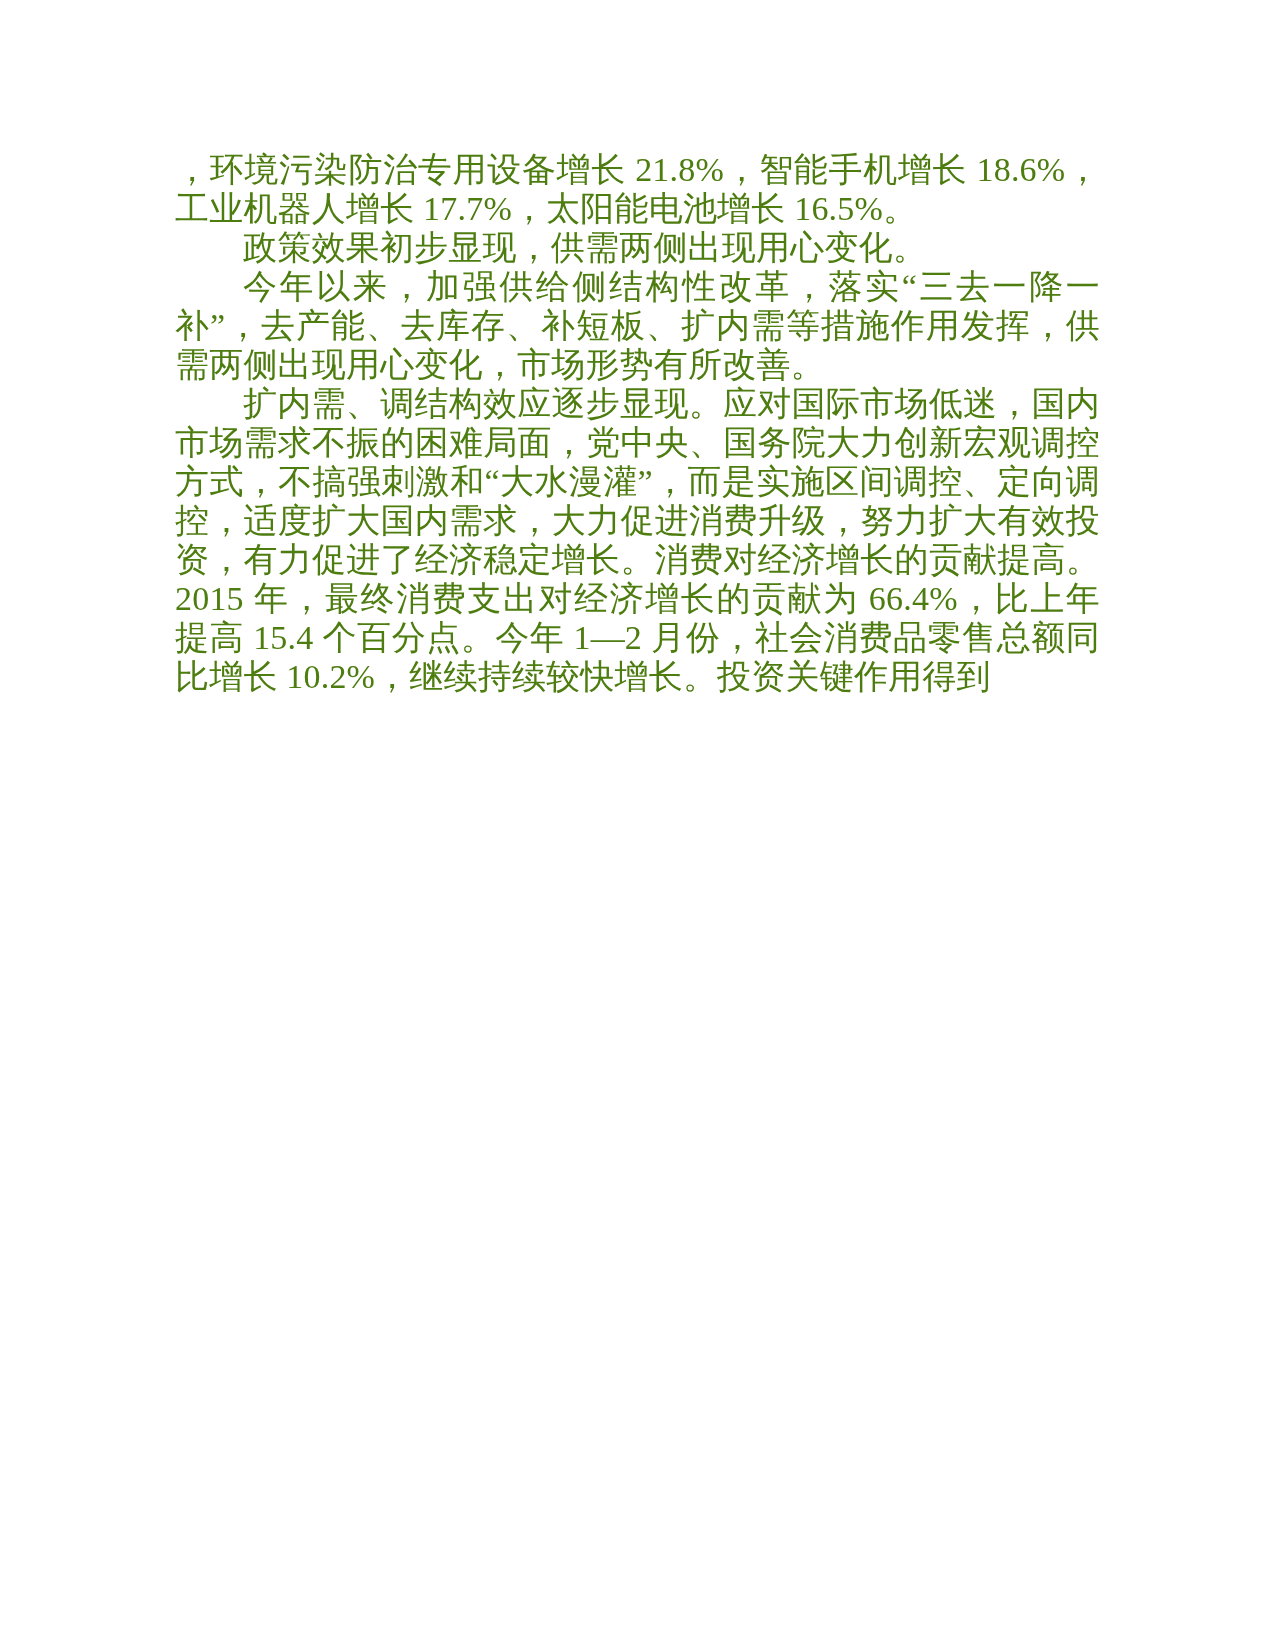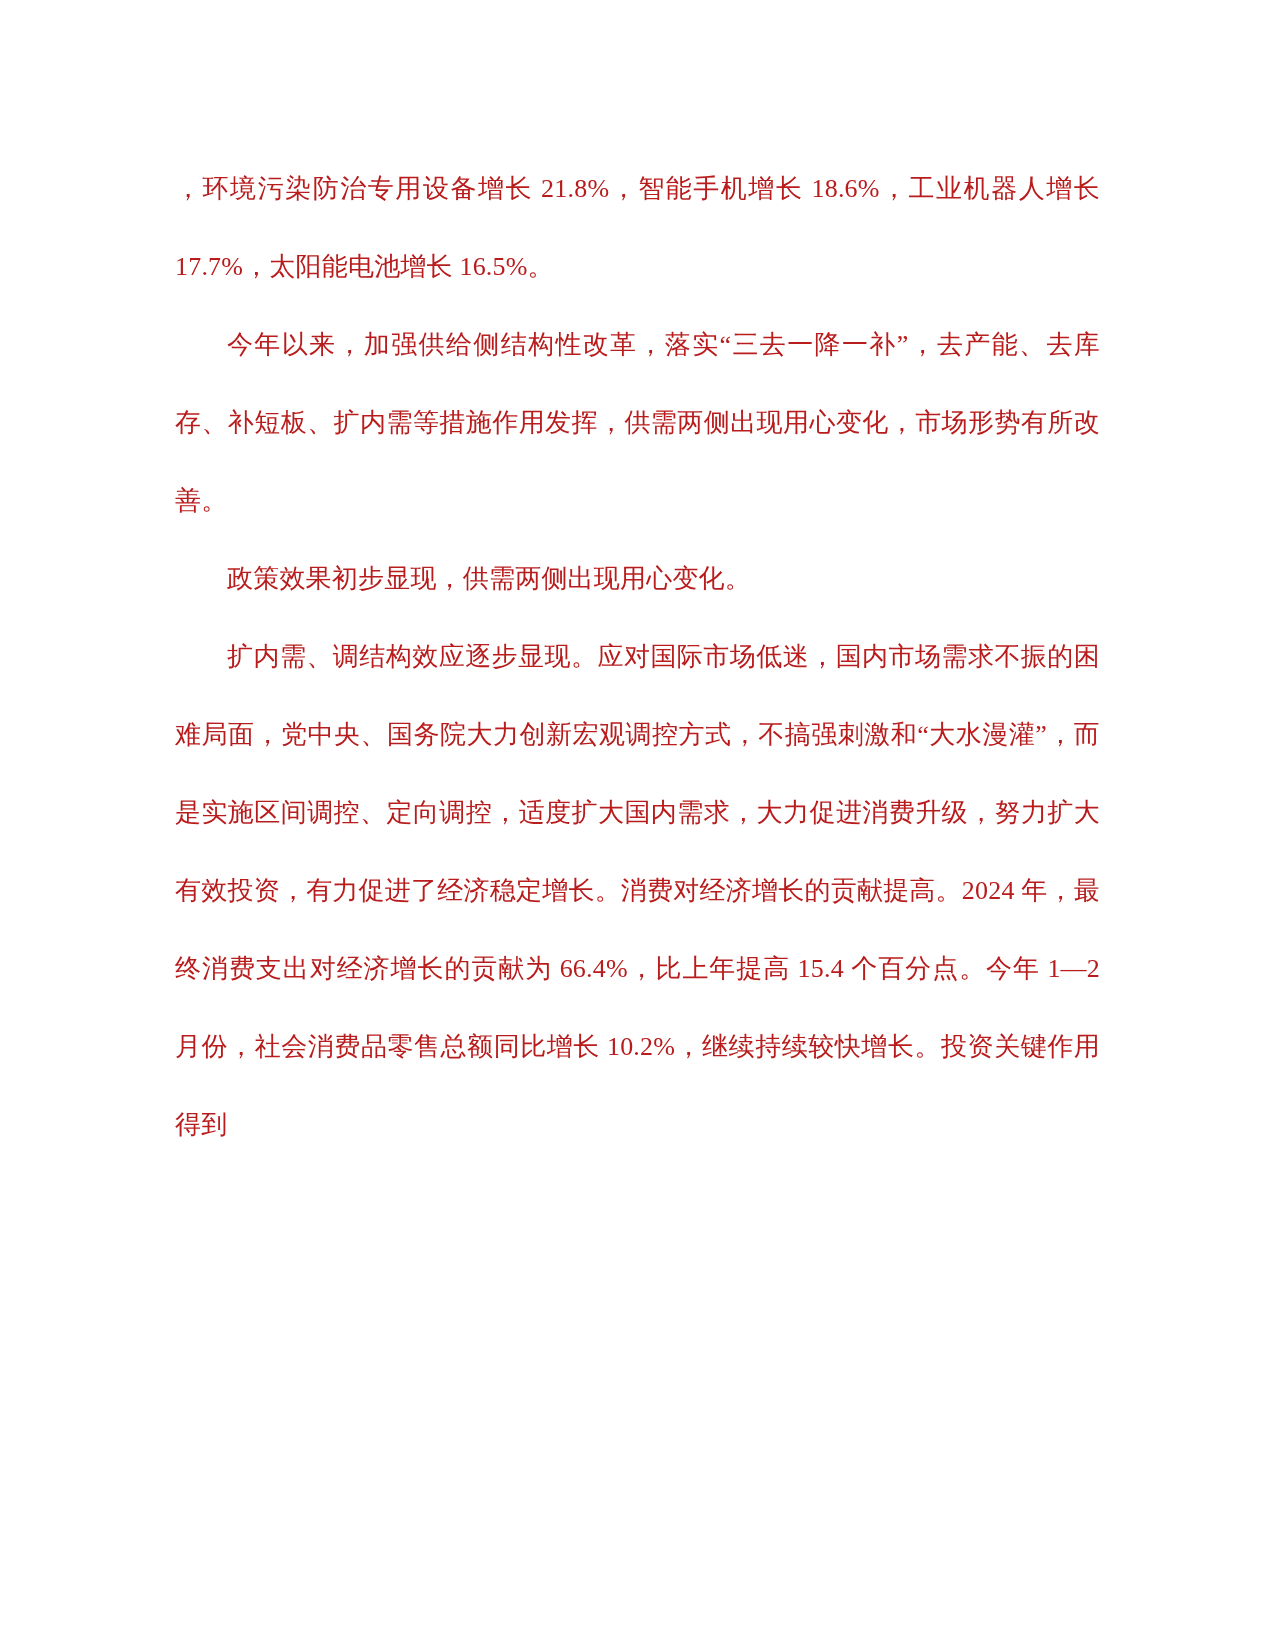--- a/index.html
+++ b/index.html
@@ -15,39 +15,39 @@
     overflow: hidden;
   }
   .page {
     position: relative;
     width: 1275px;
     height: 1650px;
     box-sizing: border-box;
     padding: 150px 175px 120px 175px;
   }
   .doc-body {
-    font-size: 26px;
-    line-height: 78px;
+    font-size: 34px;
+    line-height: 39px;
     text-align: justify;
     text-justify: inter-ideograph;
     letter-spacing: 0.2px;
-    color: #b91c1c;
+    color: #4d7c0f;
   }
   p.para {
     margin: 0;
     padding: 0;
     text-indent: 0;
   }
   p.indent {
     text-indent: 2em;
   }
 </style>
 </head>
 <body>
 
 <div class="page">
   <div class="doc-body">
     <p class="para">，环境污染防治专用设备增长 21.8%，智能手机增长 18.6%，工业机器人增长 17.7%，太阳能电池增长 16.5%。</p>
+    <p class="para indent">政策效果初步显现，供需两侧出现用心变化。</p>
     <p class="para indent">今年以来，加强供给侧结构性改革，落实“三去一降一补”，去产能、去库存、补短板、扩内需等措施作用发挥，供需两侧出现用心变化，市场形势有所改善。</p>
-    <p class="para indent">政策效果初步显现，供需两侧出现用心变化。</p>
-    <p class="para indent">扩内需、调结构效应逐步显现。应对国际市场低迷，国内市场需求不振的困难局面，党中央、国务院大力创新宏观调控方式，不搞强刺激和“大水漫灌”，而是实施区间调控、定向调控，适度扩大国内需求，大力促进消费升级，努力扩大有效投资，有力促进了经济稳定增长。消费对经济增长的贡献提高。2024 年，最终消费支出对经济增长的贡献为 66.4%，比上年提高 15.4 个百分点。今年 1—2 月份，社会消费品零售总额同比增长 10.2%，继续持续较快增长。投资关键作用得到</p>
+    <p class="para indent">扩内需、调结构效应逐步显现。应对国际市场低迷，国内市场需求不振的困难局面，党中央、国务院大力创新宏观调控方式，不搞强刺激和“大水漫灌”，而是实施区间调控、定向调控，适度扩大国内需求，大力促进消费升级，努力扩大有效投资，有力促进了经济稳定增长。消费对经济增长的贡献提高。2015 年，最终消费支出对经济增长的贡献为 66.4%，比上年提高 15.4 个百分点。今年 1—2 月份，社会消费品零售总额同比增长 10.2%，继续持续较快增长。投资关键作用得到</p>
   </div>
 </div>
 
 </body></html>

